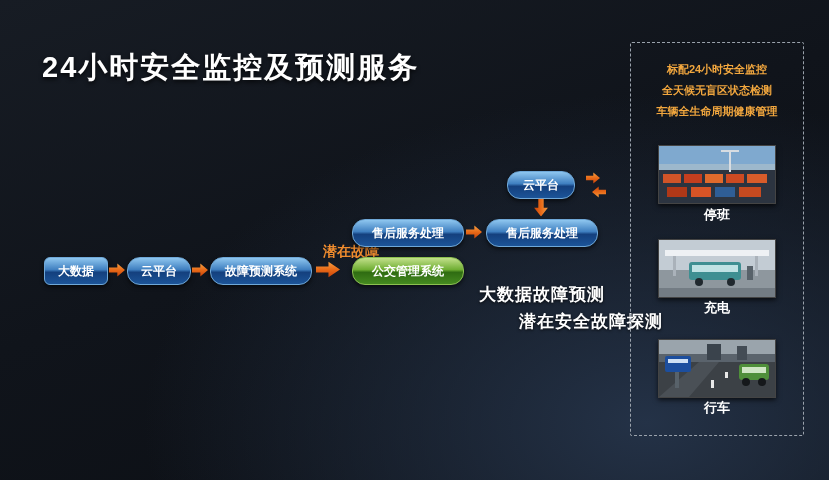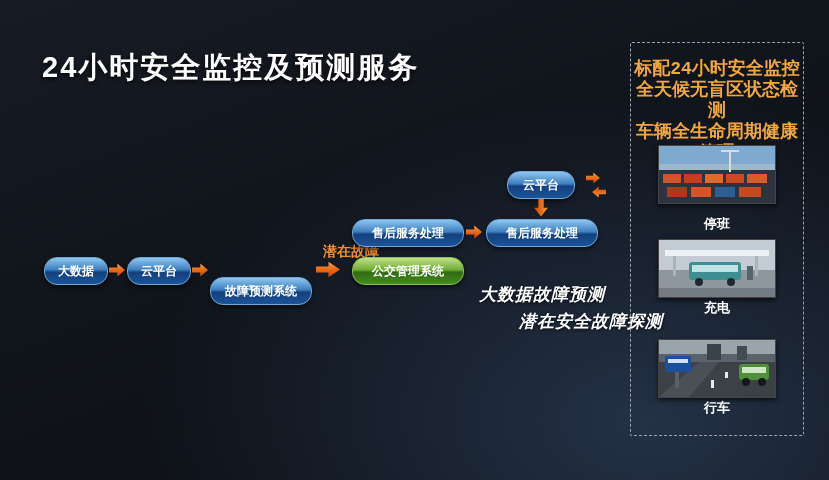--- a/index.html
+++ b/index.html
@@ -47,54 +47,54 @@
   .arrow.d{width:18px;height:15px;transform:rotate(90deg);}
   .arrow.l{width:14px;height:12px;transform:rotate(180deg);}
   .arrow.s{width:14px;height:12px;}
   .flow-note{
     position:absolute;color:#f08c2e;font-size:14px;font-weight:bold;
     white-space:nowrap;
     margin-left:11px;
   }
   .caption{
     position:absolute;color:#fff;font-size:17px;font-weight:bold;
-    letter-spacing:1px;white-space:nowrap;text-shadow:0 1px 3px rgba(0,0,0,.8);font-style:italic;
+    letter-spacing:1px;white-space:nowrap;text-shadow:0 1px 3px rgba(0,0,0,.8);
   }
   
   .panel{
     position:absolute;left:630px;top:42px;width:172px;height:392px;
     border:1px dashed #9aa2ac;border-radius:2px;
   }
   .panel-text{
     margin-top:16px;text-align:center;
-    color:#f2a73e;font-size:18px;font-weight:bold;line-height:21px;font-family:Liberation Mono, monospace;
+    color:#f2a73e;font-size:11px;font-weight:bold;line-height:21px;
   }
   .photo{
     position:absolute;left:27px;width:116px;height:57px;
     border:1px solid #444;box-shadow:0 2px 5px rgba(0,0,0,.7);
     overflow:hidden;background:#222;
   }
   .photo svg{display:block;}
   .photo-label{
     position:absolute;left:0;width:100%;text-align:center;
     color:#ffffff;font-size:13px;font-weight:bold;
   }
 </style>
 </head>
 <body>
 
 <div class="slide">
 
   <div class="title">24小时安全监控及预测服务</div>
 
-  <div class="pill blue" style="left:44px;top:257px;width:62px;">大数据</div>
+  <div class="pill blue" style="left:44px;top:257px;width:62px;border-radius:6px;">大数据</div>
   <div class="arrow r" style="left:109px;top:263px;"></div>
   <div class="pill blue" style="left:127px;top:257px;width:62px;">云平台</div>
   <div class="arrow r" style="left:192px;top:263px;"></div>
-  <div class="pill blue" style="left:210px;top:257px;width:100px;margin-top:20px;">故障预测系统</div>
+  <div class="pill blue" style="left:210px;top:257px;width:100px;">故障预测系统</div>
 
   <div class="flow-note" style="left:312px;top:243px;">潜在故障</div>
   <div class="arrow big" style="left:316px;top:261px;"></div>
 
   <div class="pill blue" style="left:352px;top:219px;width:110px;">售后服务处理</div>
   <div class="pill green" style="left:352px;top:257px;width:110px;">公交管理系统</div>
 
   <div class="arrow r" style="left:466px;top:225px;"></div>
   <div class="pill blue" style="left:486px;top:219px;width:110px;">售后服务处理</div>
 
@@ -124,21 +124,21 @@
         <rect x="67" y="28" width="18" height="9" fill="#cc4a22"></rect>
         <rect x="88" y="28" width="20" height="9" fill="#d85c2a"></rect>
         <rect x="8" y="41" width="20" height="10" fill="#b03818"></rect>
         <rect x="32" y="41" width="20" height="10" fill="#d85426"></rect>
         <rect x="56" y="41" width="20" height="10" fill="#2f5e96"></rect>
         <rect x="80" y="41" width="22" height="10" fill="#c64a20"></rect>
         <rect x="70" y="4" width="2" height="22" fill="#d8dde2"></rect>
         <rect x="62" y="4" width="18" height="2" fill="#d8dde2"></rect>
       </svg>
     </div>
-    <div class="photo-label" style="top:172px;">停班</div>
+    <div class="photo-label" style="top:163px;">停班</div>
 
     <div class="photo" style="top:196px;">
       <svg width="116" height="57" viewBox="0 0 116 57">
         <rect width="116" height="30" fill="#c3ccd4"></rect>
         <rect y="30" width="116" height="27" fill="#8e979e"></rect>
         <rect x="6" y="10" width="104" height="6" fill="#eef1f4"></rect>
         <rect x="14" y="16" width="3" height="20" fill="#aab2ba"></rect>
         <rect x="96" y="16" width="3" height="20" fill="#aab2ba"></rect>
         <rect x="30" y="22" width="52" height="18" rx="3" fill="#3e8f92"></rect>
         <rect x="33" y="25" width="46" height="7" fill="#bfe2e4"></rect>

